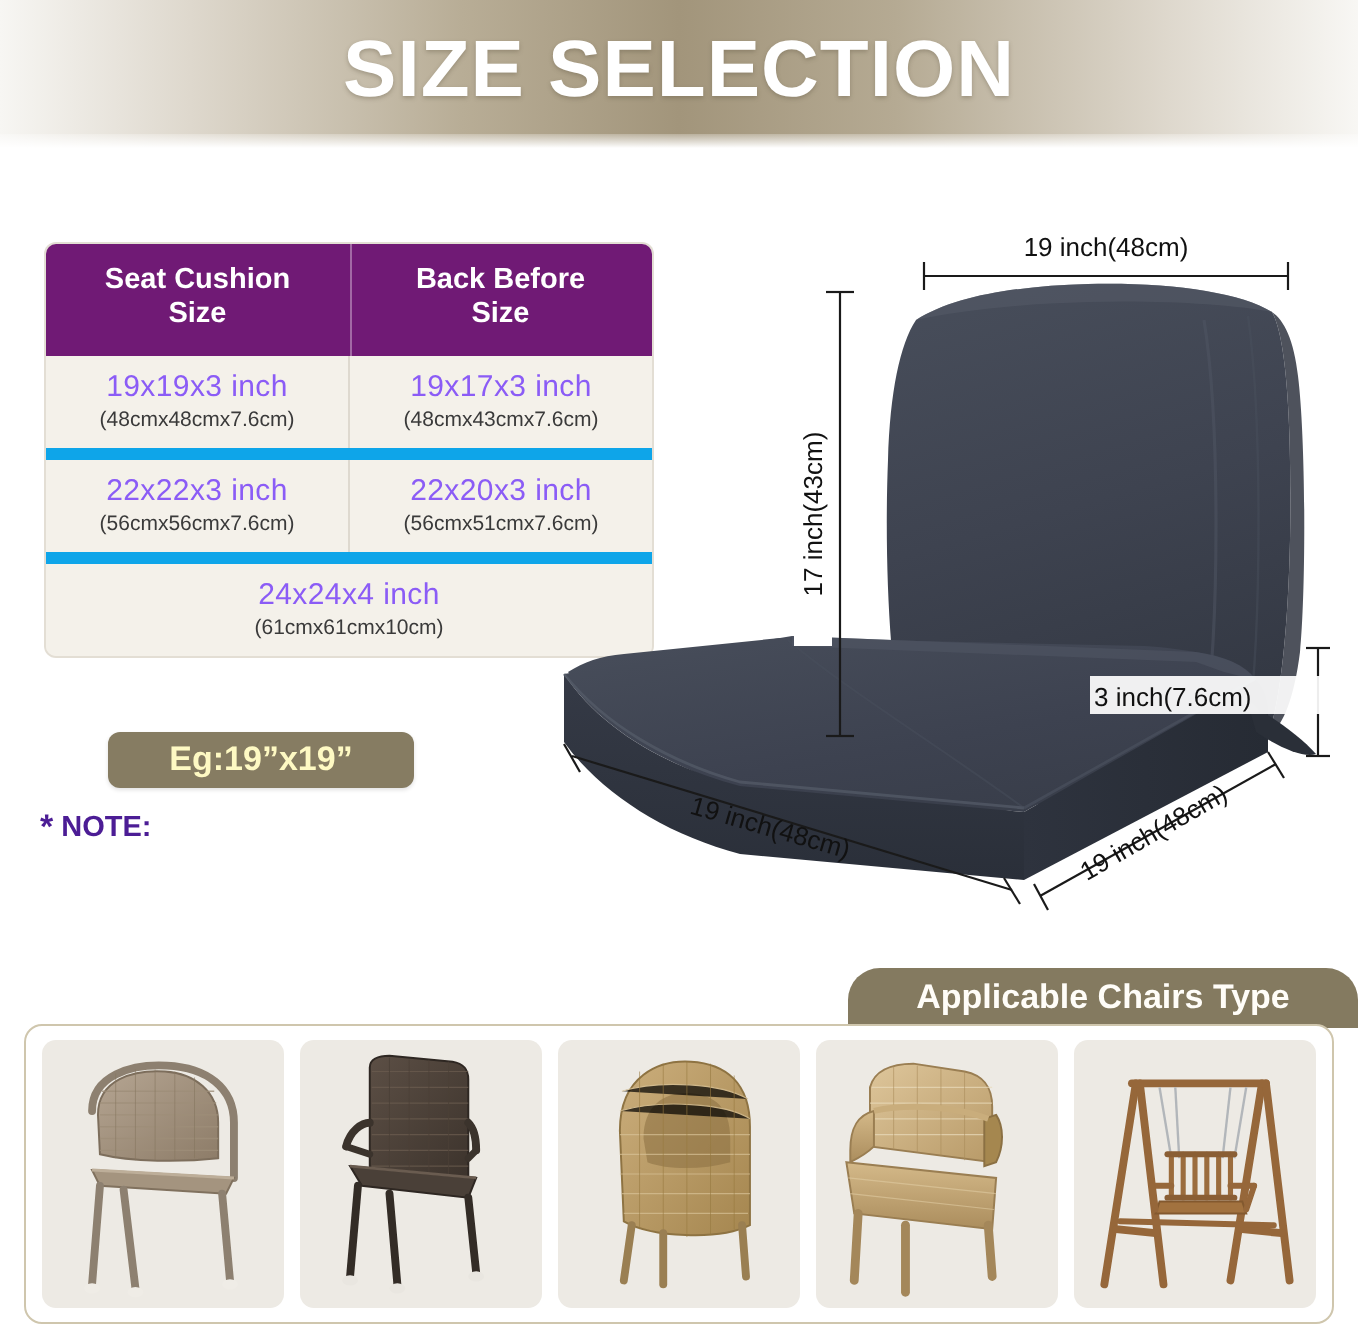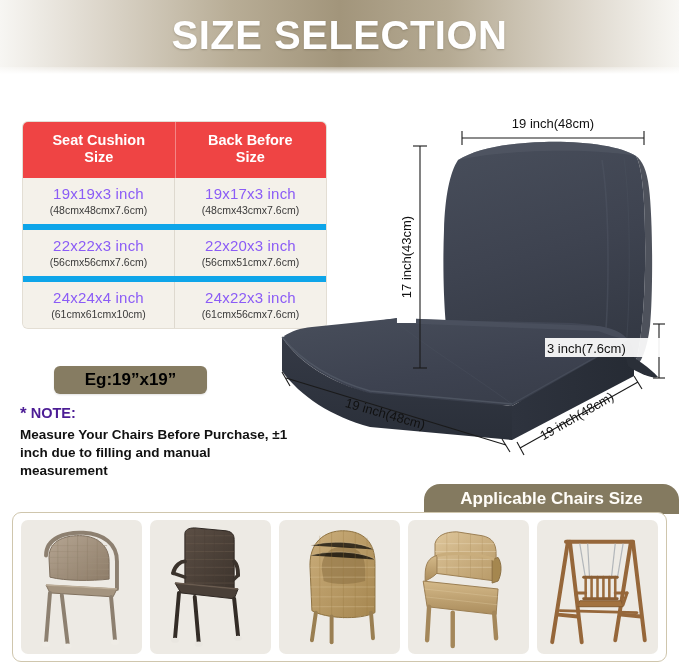--- a/index.html
+++ b/index.html
@@ -30,21 +30,21 @@
     text-shadow: 0 1px 2px rgba(90,80,60,.35);
   }
 
   
   #size-table {
     position: absolute; left: 23px; top: 122px; width: 303px;
     border-radius: 5px; overflow: hidden;
     box-shadow: 0 0 0 1px #e3ded4;
     background: #f3f0e9;
   }
-  .tbl-head { display: flex; background: #ef4444; }
+  .tbl-head { display: flex; background: #701a75; }
   .tbl-head > div {
     flex: 1 1 0; padding: 10px 4px 12px;
     color: #ffffff; font-weight: bold; font-size: 14.5px;
     text-align: center; line-height: 1.18;
   }
   .tbl-head > div + div { box-shadow: inset 1px 0 0 rgba(255,255,255,.35); }
   .tbl-row { display: flex; }
   .tbl-row + .tbl-row { border-top: 6px solid #0ea5e9; }
   .tbl-cell {
     flex: 1 1 0; text-align: center; padding: 7px 2px 8px;
@@ -53,21 +53,21 @@
   .tbl-cell + .tbl-cell { border-left: 1px solid #ded9cf; }
   .cell-in { font-size: 15px; color: #8b5cf6; letter-spacing: .2px; }
   .cell-cm { font-size: 10.5px; color: #3a3a3a; margin-top: 2px; }
 
   
   #eg-badge {
     position: absolute; left: 54px; top: 366px;
     width: 153px; height: 28px; border-radius: 6px;
     background: #867c62;
     display: flex; align-items: center; justify-content: center;
-    color: #000000; font-size: 17px; font-weight: bold;
+    color: #fef9c3; font-size: 17px; font-weight: bold;
     box-shadow: 0 1px 2px rgba(0,0,0,.12);
   }
 
   
   #note { position: absolute; left: 20px; top: 404px; width: 280px; }
   #note-head { font-size: 14.5px; font-weight: bold; color: #4c1d95; }
   #note-head .star { font-size: 17px; vertical-align: -1px; }
   #note-body { font-size: 13.5px; font-weight: bold; color: #111; line-height: 1.35; margin-top: 2px; }
 
   
@@ -136,37 +136,32 @@
         <div class="cell-in">22x20x3 inch</div>
         <div class="cell-cm">(56cmx51cmx7.6cm)</div>
       </div>
     </div>
 
     <div class="tbl-row">
       <div class="tbl-cell">
         <div class="cell-in">24x24x4 inch</div>
         <div class="cell-cm">(61cmx61cmx10cm)</div>
       </div>
-      <div class="tbl-cell">
-        <div class="cell-in">24x22x3 inch</div>
-        <div class="cell-cm">(61cmx56cmx7.6cm)</div>
-      </div>
     </div>
   </div>
 
   <div id="eg-badge">
     <span>Eg:19”x19”</span>
   </div>
 
   <div id="note">
     <div id="note-head">
       <span class="star">*</span>
       <span>NOTE:</span>
     </div>
-    <div id="note-body">Measure Your Chairs Before Purchase, ±1 inch due to filling and manual measurement</div>
   </div>
 
   <div id="cushion-art">
     <svg viewBox="0 0 407 380" width="407" height="380" xmlns="http://www.w3.org/2000/svg">
       <defs>
         <linearGradient id="pillowFace" x1="0" y1="0" x2="0.25" y2="1">
           <stop offset="0%" stop-color="#484e5b"></stop>
           <stop offset="55%" stop-color="#3e4350"></stop>
           <stop offset="100%" stop-color="#343944"></stop>
         </linearGradient>
@@ -282,21 +277,21 @@
 
   <div class="sr" aria-hidden="true">
     <span>19 inch(48cm)</span>
     
     
     
     
   </div>
 
   <div id="chairs-tab">
-    <span>Applicable Chairs Size</span>
+    <span>Applicable Chairs Type</span>
   </div>
 
   <div id="chairs-box">
 
     <div class="chair-thumb">
       <svg viewBox="0 0 120 136" preserveAspectRatio="xMidYMid meet" xmlns="http://www.w3.org/2000/svg">
         <defs>
           <linearGradient id="w1" x1="0" y1="0" x2="1" y2="1">
             <stop offset="0%" stop-color="#b5a592"></stop>
               <stop offset="100%" stop-color="#8d7c68"></stop>

